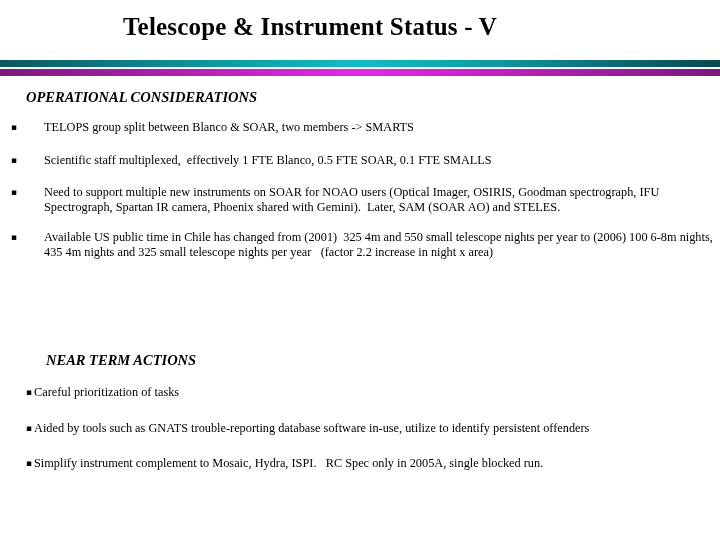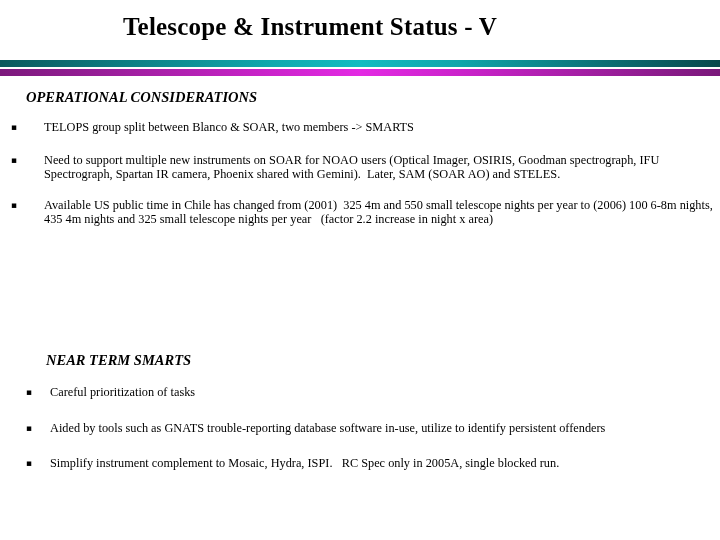--- a/index.html
+++ b/index.html
@@ -141,21 +141,21 @@
   .b2 > .bullet-mark {
     position: absolute;
     left: 26px;
     top: 0;
     font-size: 12.3px;
     line-height: 14.5px;
     color: #000000;
   }
   .b2 .btext {
     display: block;
-    padding-left: 24px;
+    padding-left: 8px;
     text-indent: 26px;
     white-space: pre-wrap;
   }
 
   .bullet-mark::before {
     content: "\25AA";
     font-family: "DejaVu Sans", sans-serif;
     font-size: 9px;
     position: relative;
     top: -1px;
@@ -180,34 +180,38 @@
 
   <div class="bullets-l1">
 
     <div class="b1">
       <span class="bullet-mark"></span>
       <span class="btext">TELOPS group split between Blanco &amp; SOAR, two members -&gt; SMARTS</span>
     </div>
 
 
 
+    <div class="b1">
+      <span class="bullet-mark"></span>
+      <span class="btext">Scientific staff multiplexed,  effectively 1 FTE Blanco, 0.5 FTE SOAR, 0.1 FTE SMALLS</span>
+    </div>
 
     <div class="b1 two-line">
       <span class="bullet-mark"></span>
       <span class="btext">Need to support multiple new instruments on SOAR for NOAO users (Optical Imager, OSIRIS, Goodman spectrograph, IFU Spectrograph, Spartan IR camera, Phoenix shared with Gemini).  Later, SAM (SOAR AO) and STELES.</span>
     </div>
 
     <div class="b1 two-line">
       <span class="bullet-mark"></span>
       <span class="btext">Available US public time in Chile has changed from (2001)  325 4m and 550 small telescope nights per year to (2006) 100 6-8m nights, 435 4m nights and 325 small telescope nights per year   (factor 2.2 increase in night x area)</span>
     </div>
 
   </div>
 
-  <div class="section-head" id="head-near-term">NEAR TERM SMARTS</div>
+  <div class="section-head" id="head-near-term">NEAR TERM ACTIONS</div>
 
   <div class="bullets-l2">
 
     <div class="b2">
       <span class="bullet-mark"></span>
       <span class="btext">Careful prioritization of tasks</span>
     </div>
 
     <div class="b2">
       <span class="bullet-mark"></span>

